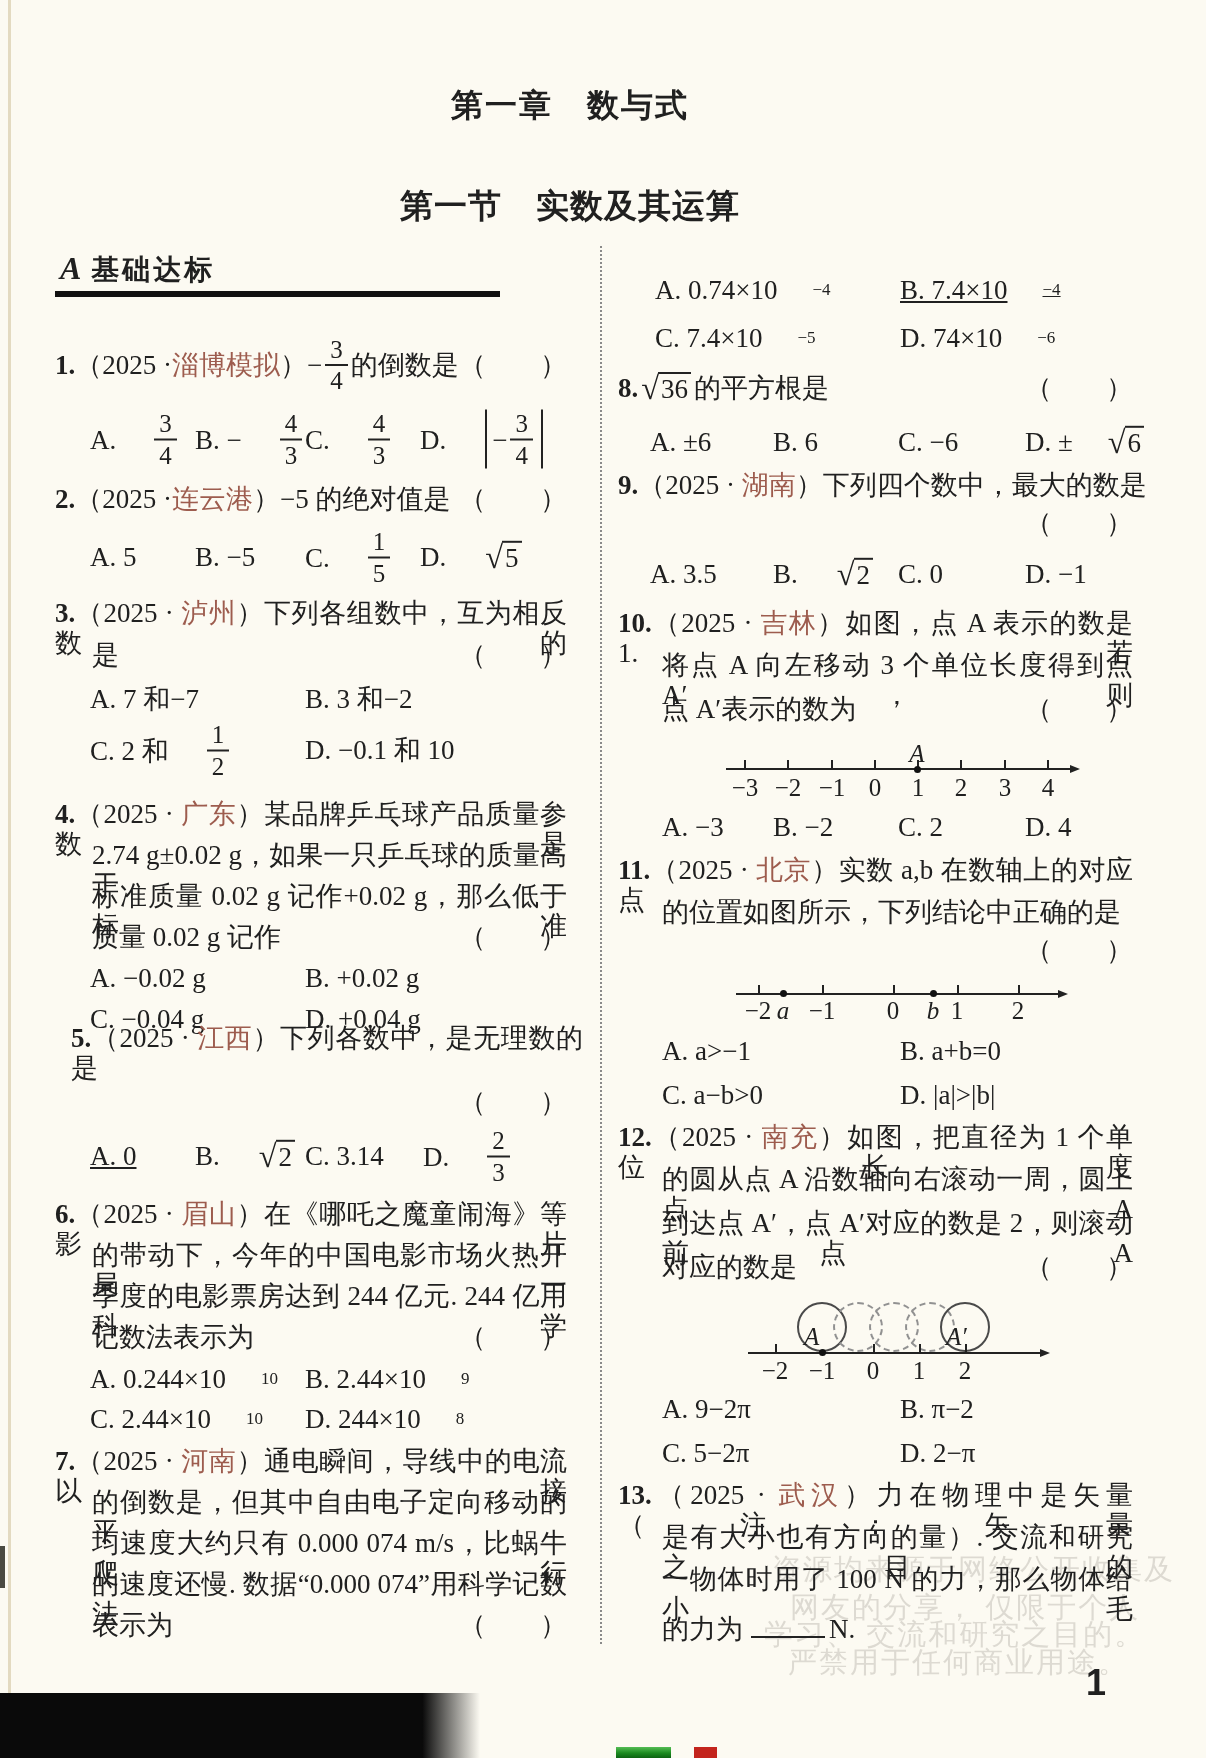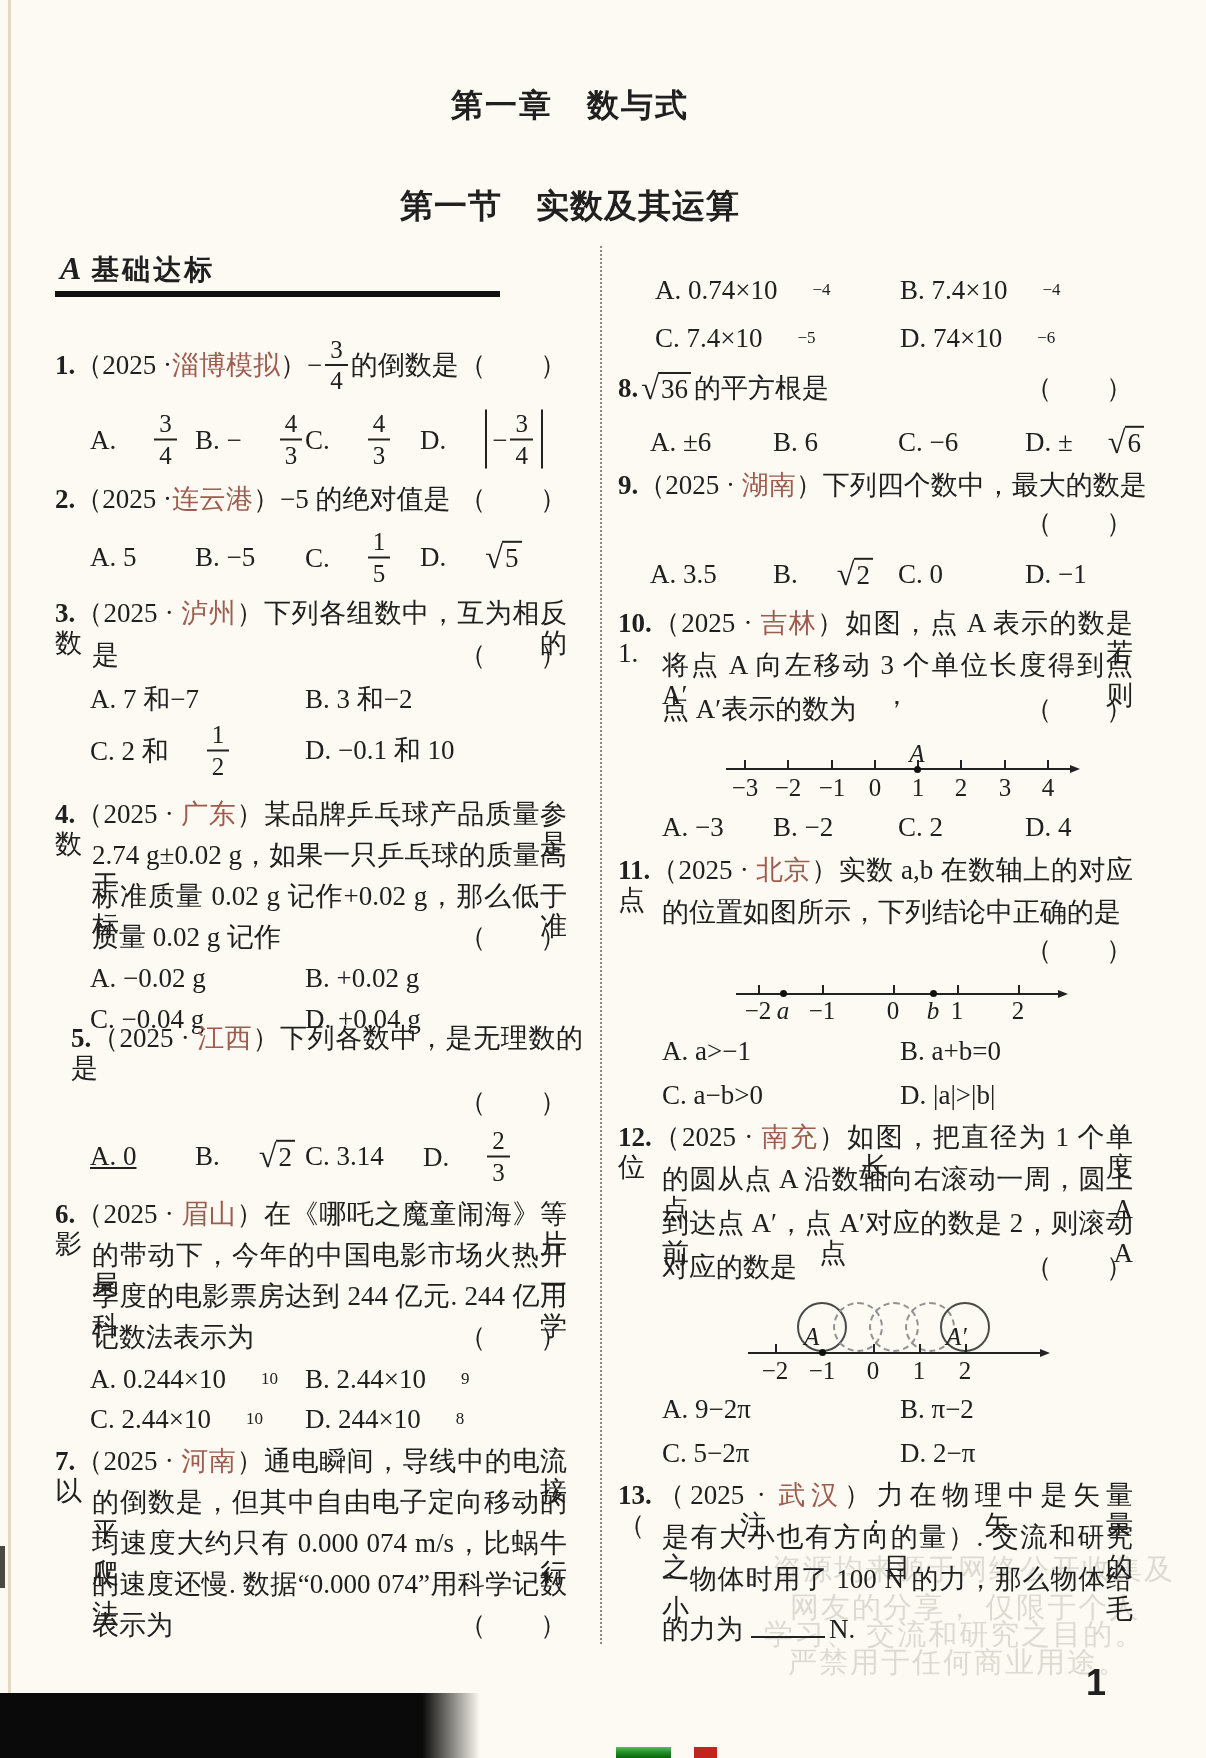--- a/index.html
+++ b/index.html
@@ -237,21 +237,21 @@
   <span>表示为</span>
   <span class="sp"></span>
   <span>（　　）</span>
 </div>
 
 <div class="ln" style="left:618px;top:272px;width:515px;height:36px;">
   <span class="opt" style="left:37px;">
       <span>A. 0.74×10</span>
       <span class="sup">−4</span>
     </span>
-  <span class="opt" style="left:282px;">
+  <span class="opt" style="left:282px;text-decoration:underline;">
       <span>B. 7.4×10</span>
       <span class="sup">−4</span>
     </span>
 </div>
 <div class="ln" style="left:618px;top:320px;width:515px;height:36px;">
   <span class="opt" style="left:37px;justify-content:space-between;">
       <span>C. 7.4×10</span>
       <span class="sup">−5</span>
     </span>
   <span class="opt" style="left:282px;">

